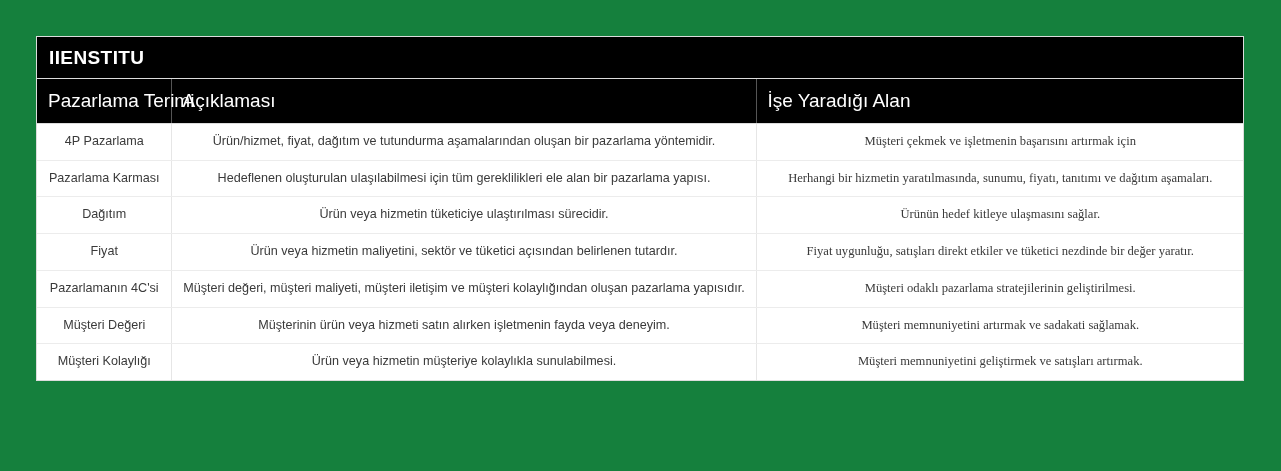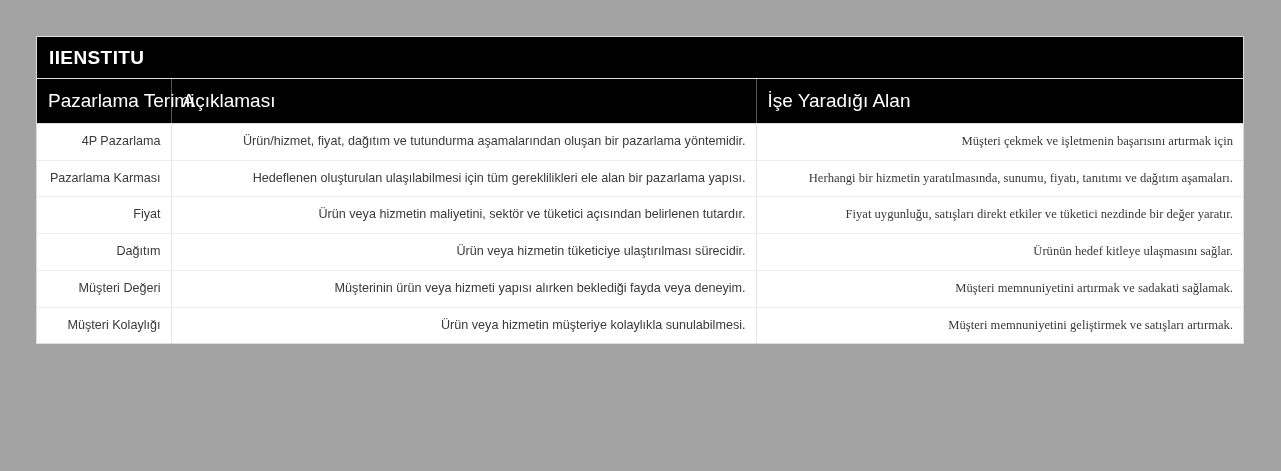--- a/index.html
+++ b/index.html
@@ -13,21 +13,21 @@
     height: 471px;
     overflow: hidden;
     font-family: "Liberation Sans", "DejaVu Sans", sans-serif;
     -webkit-font-smoothing: antialiased;
   }
 
   #stage {
     position: relative;
     width: 1281px;
     height: 471px;
-    background: #a3a3a3;
+    background: #15803d;
   }
 
   
   .table-card {
     position: absolute;
     left: 36px;
     top: 36px;
     width: 1208px;
     border: 1px solid #dcdcdc;
     box-sizing: border-box;
@@ -75,21 +75,21 @@
     border-right: 1px solid #555555;
     border-bottom: 1px solid #dcdcdc;
     white-space: nowrap;
     vertical-align: middle;
   }
   table.grid thead th:last-child { border-right: none; }
 
   table.grid tbody td {
     font-size: 12.6px;
     color: #3a3a3a;
-    text-align: right;
+    text-align: center;
     padding: 10px 10px 10px 11px;
     border-right: 1px solid #e6e6e6;
     border-bottom: 1px solid #ececec;
     vertical-align: middle;
     line-height: 1.25;
     background: #ffffff;
     white-space: nowrap;
     overflow: hidden;
     text-overflow: clip;
   }
@@ -127,32 +127,37 @@
           <td class="term-cell">4P Pazarlama</td>
           <td>Ürün/hizmet, fiyat, dağıtım ve tutundurma aşamalarından oluşan bir pazarlama yöntemidir.</td>
           <td>Müşteri çekmek ve işletmenin başarısını artırmak için</td>
         </tr>
         <tr>
           <td class="term-cell">Pazarlama Karması</td>
           <td>Hedeflenen oluşturulan ulaşılabilmesi için tüm gereklilikleri ele alan bir pazarlama yapısı.</td>
           <td>Herhangi bir hizmetin yaratılmasında, sunumu, fiyatı, tanıtımı ve dağıtım aşamaları.</td>
         </tr>
         <tr>
+          <td class="term-cell">Dağıtım</td>
+          <td>Ürün veya hizmetin tüketiciye ulaştırılması sürecidir.</td>
+          <td>Ürünün hedef kitleye ulaşmasını sağlar.</td>
+        </tr>
+        <tr>
           <td class="term-cell">Fiyat</td>
           <td>Ürün veya hizmetin maliyetini, sektör ve tüketici açısından belirlenen tutardır.</td>
           <td>Fiyat uygunluğu, satışları direkt etkiler ve tüketici nezdinde bir değer yaratır.</td>
         </tr>
         <tr>
-          <td class="term-cell">Dağıtım</td>
-          <td>Ürün veya hizmetin tüketiciye ulaştırılması sürecidir.</td>
-          <td>Ürünün hedef kitleye ulaşmasını sağlar.</td>
+          <td class="term-cell">Pazarlamanın 4C'si</td>
+          <td>Müşteri değeri, müşteri maliyeti, müşteri iletişim ve müşteri kolaylığından oluşan pazarlama yapısıdır.</td>
+          <td>Müşteri odaklı pazarlama stratejilerinin geliştirilmesi.</td>
         </tr>
         <tr>
           <td class="term-cell">Müşteri Değeri</td>
-          <td>Müşterinin ürün veya hizmeti yapısı alırken beklediği fayda veya deneyim.</td>
+          <td>Müşterinin ürün veya hizmeti satın alırken işletmenin fayda veya deneyim.</td>
           <td>Müşteri memnuniyetini artırmak ve sadakati sağlamak.</td>
         </tr>
         <tr>
           <td class="term-cell">Müşteri Kolaylığı</td>
           <td>Ürün veya hizmetin müşteriye kolaylıkla sunulabilmesi.</td>
           <td>Müşteri memnuniyetini geliştirmek ve satışları artırmak.</td>
         </tr>
       </tbody>
     </table>
 

